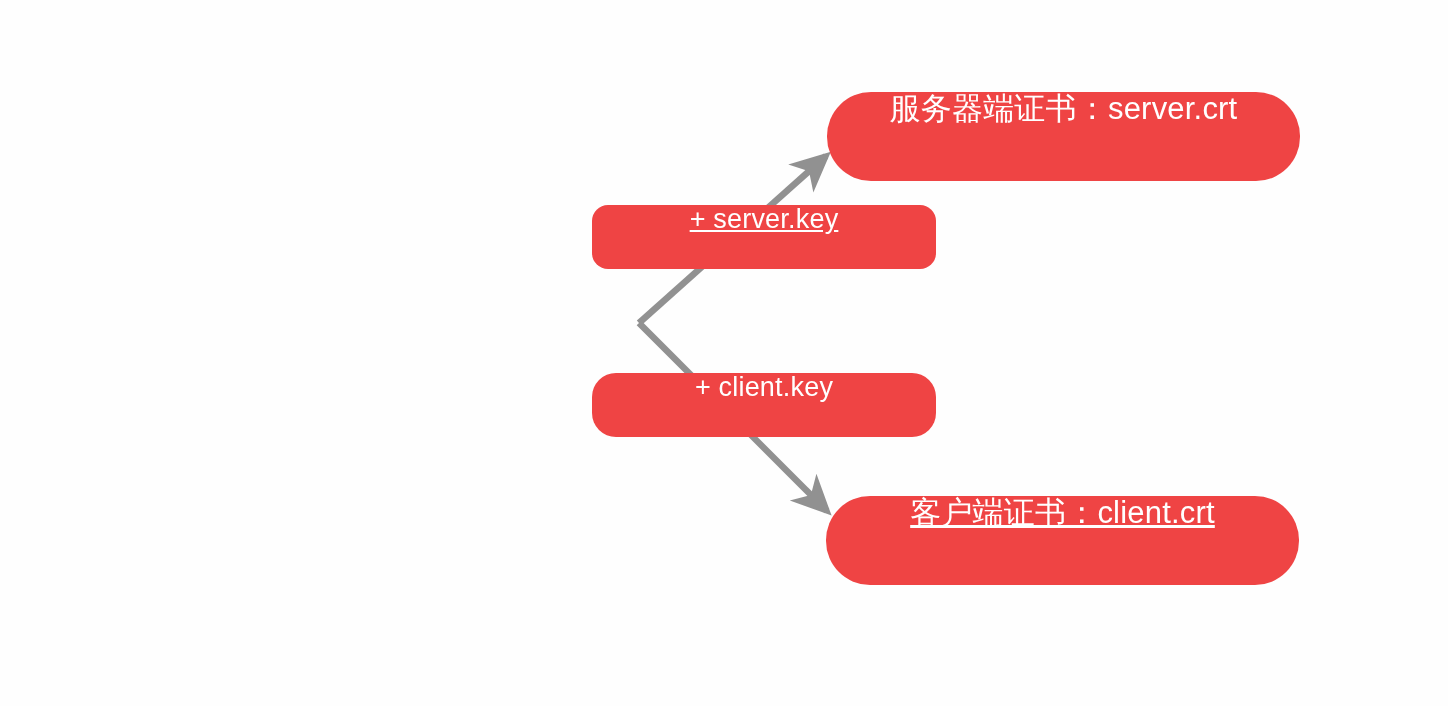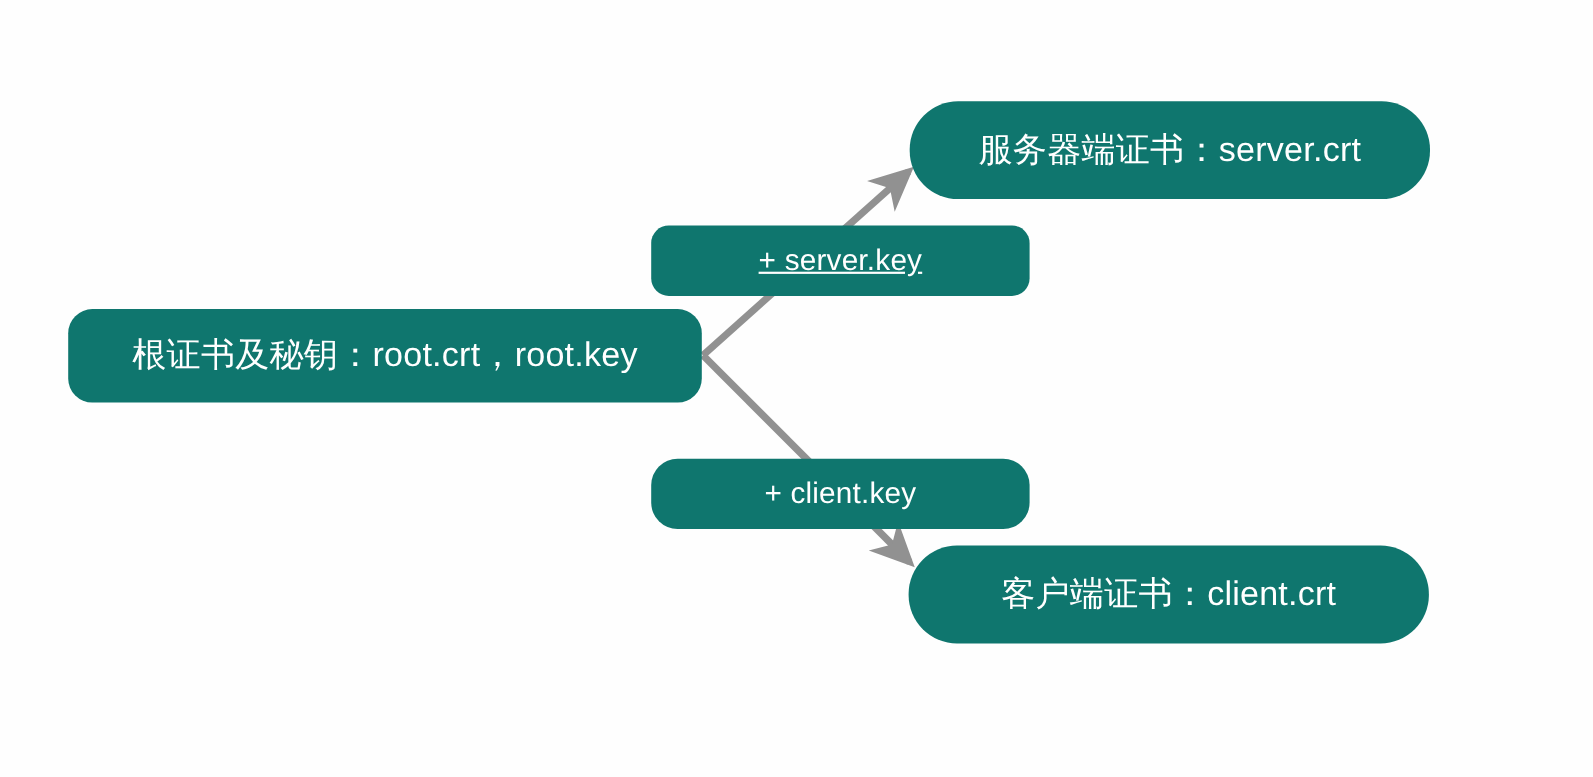--- a/index.html
+++ b/index.html
@@ -19,24 +19,24 @@
   }
   #arrow-layer {
     position: absolute;
     left: 0;
     top: 0;
     width: 1448px;
     height: 706px;
   }
   .node {
     position: absolute;
-    background: #0f766e;
+    background: #ef4444;
     color: #ffffff;
     display: flex;
-    align-items: center;
+    align-items: flex-start;
     justify-content: center;
     box-sizing: border-box;
     white-space: nowrap;
     letter-spacing: 0.2px;
   }
   .node-label {
     display: block;
     line-height: 1.1;
   }
 
@@ -60,39 +60,39 @@
     font-size: 27px;
     text-decoration: underline;
   }
   #node-client-key {
     left: 592px;
     top: 373px;
     width: 344px;
     height: 64px;
     border-radius: 24px;
     font-size: 27px;
-    margin-top: 44px;
   }
 
   
   #node-server-crt {
     left: 827px;
     top: 92px;
     width: 473px;
     height: 89px;
     border-radius: 44px;
     font-size: 31px;
   }
   #node-client-crt {
     left: 826px;
     top: 496px;
     width: 473px;
     height: 89px;
     border-radius: 44px;
     font-size: 31px;
+    text-decoration: underline;
   }
 </style>
 </head>
 <body>
 
 <div id="canvas">
 
   <svg id="arrow-layer" viewBox="0 0 1448 706" xmlns="http://www.w3.org/2000/svg">
     <defs>
       <marker id="arrowhead-up" markerWidth="7" markerHeight="7" refX="5.4" refY="3.1" orient="auto" markerUnits="strokeWidth">
@@ -101,23 +101,20 @@
       <marker id="arrowhead-down" markerWidth="7" markerHeight="7" refX="5.4" refY="3.1" orient="auto" markerUnits="strokeWidth">
         <path d="M 0.2 0.2 L 6.4 3.1 L 0.2 6.0 L 1.9 3.1 Z" fill="#919191"></path>
       </marker>
     </defs>
 
     <line x1="639" y1="323" x2="826" y2="156" stroke="#919191" stroke-width="6.5" marker-end="url(#arrowhead-up)"></line>
 
     <line x1="639" y1="323" x2="827" y2="511" stroke="#919191" stroke-width="6.5" marker-end="url(#arrowhead-down)"></line>
   </svg>
 
-  <div class="node" id="node-root">
-    <span class="node-label">根证书及秘钥：root.crt，root.key</span>
-  </div>
 
   <div class="node" id="node-server-key">
     <span class="node-label">+ server.key</span>
   </div>
 
   <div class="node" id="node-client-key">
     <span class="node-label">+ client.key</span>
   </div>
 
   <div class="node" id="node-server-crt">

